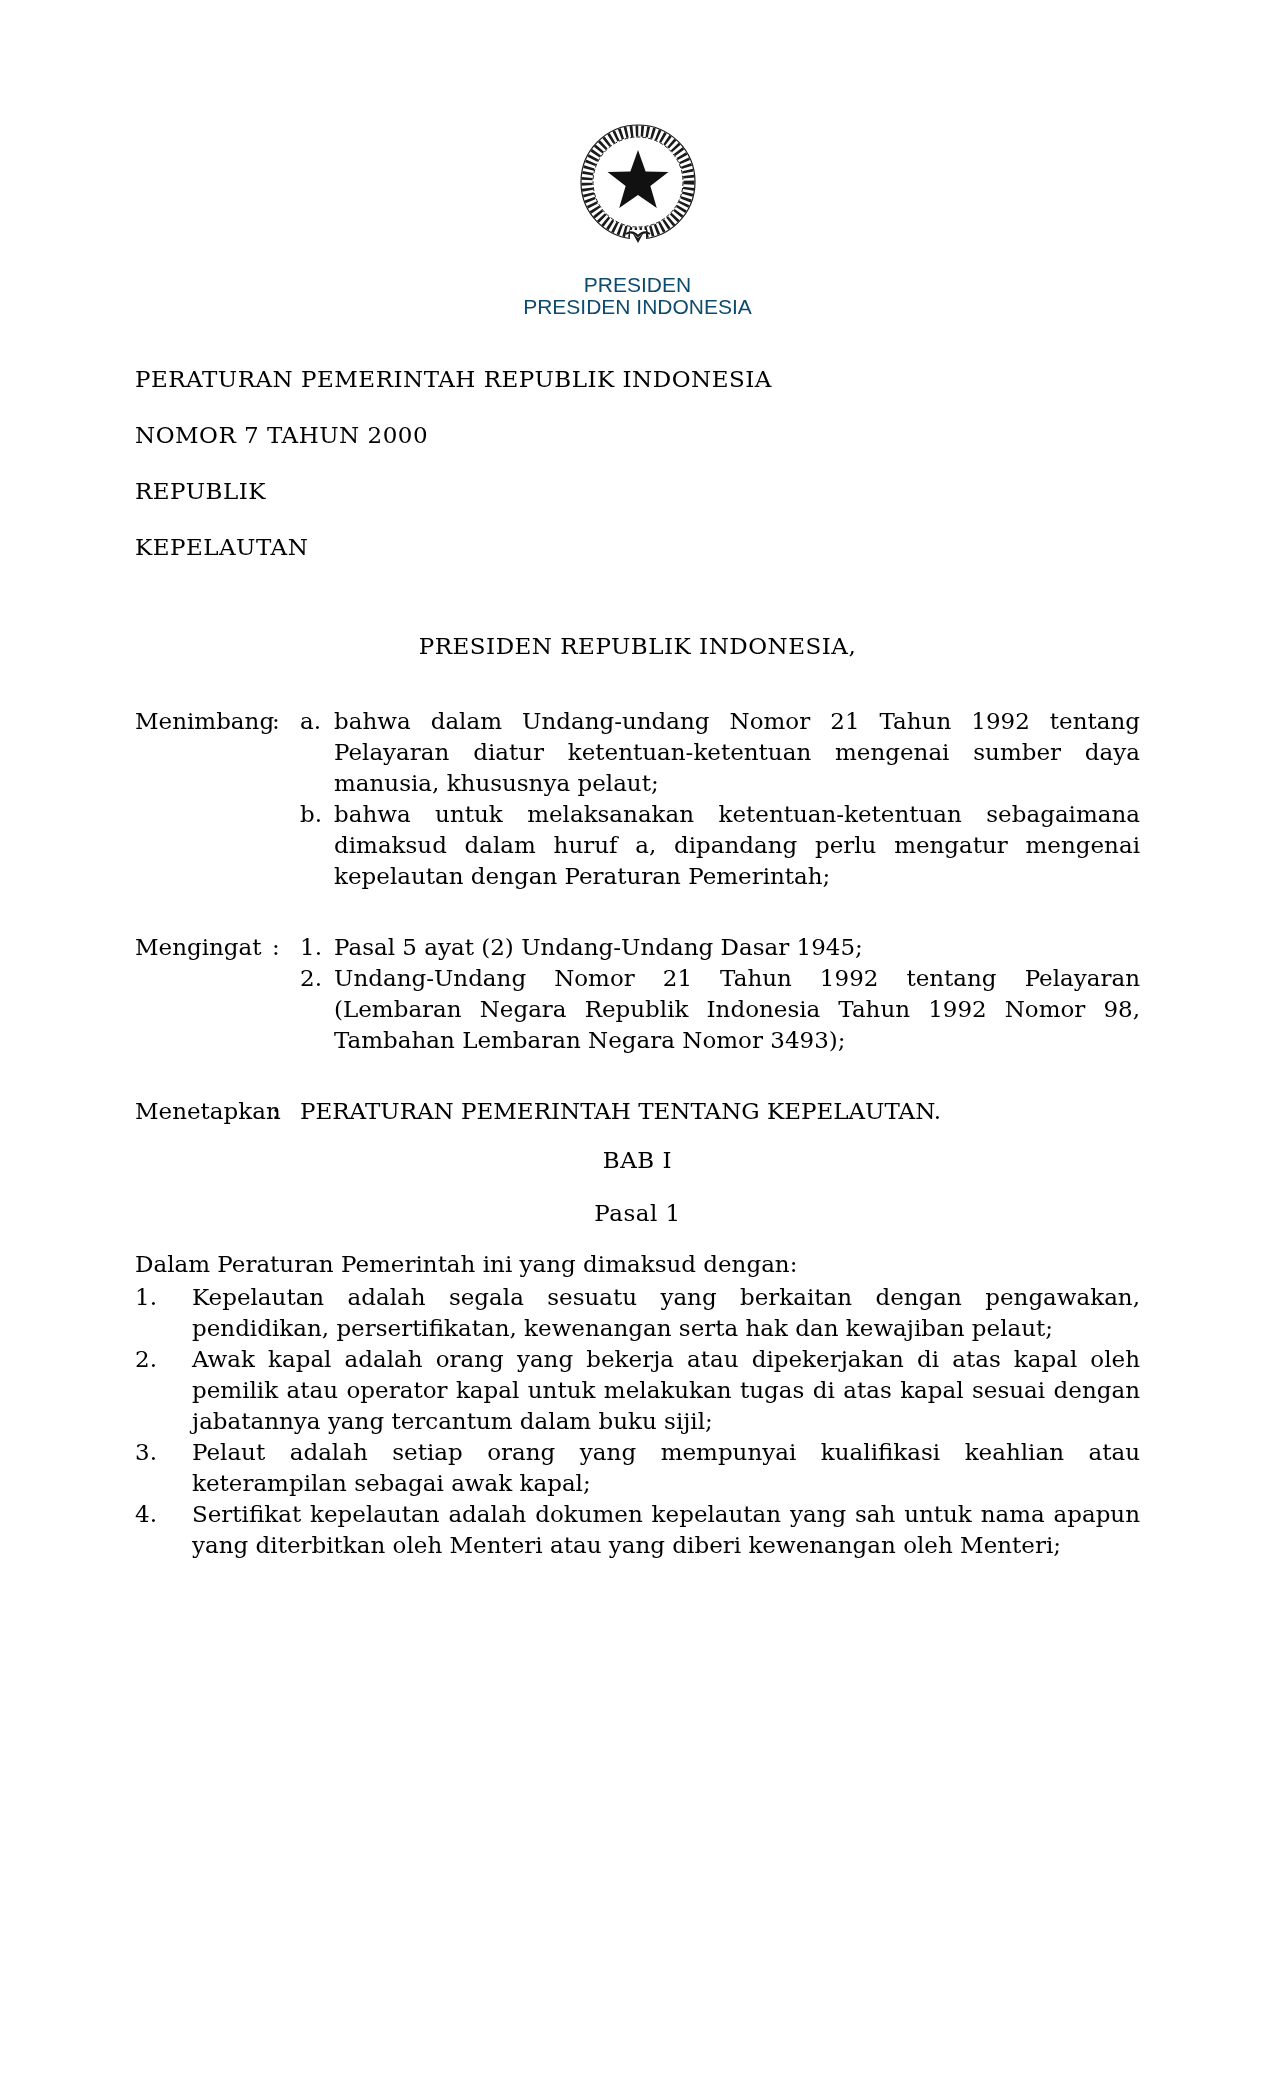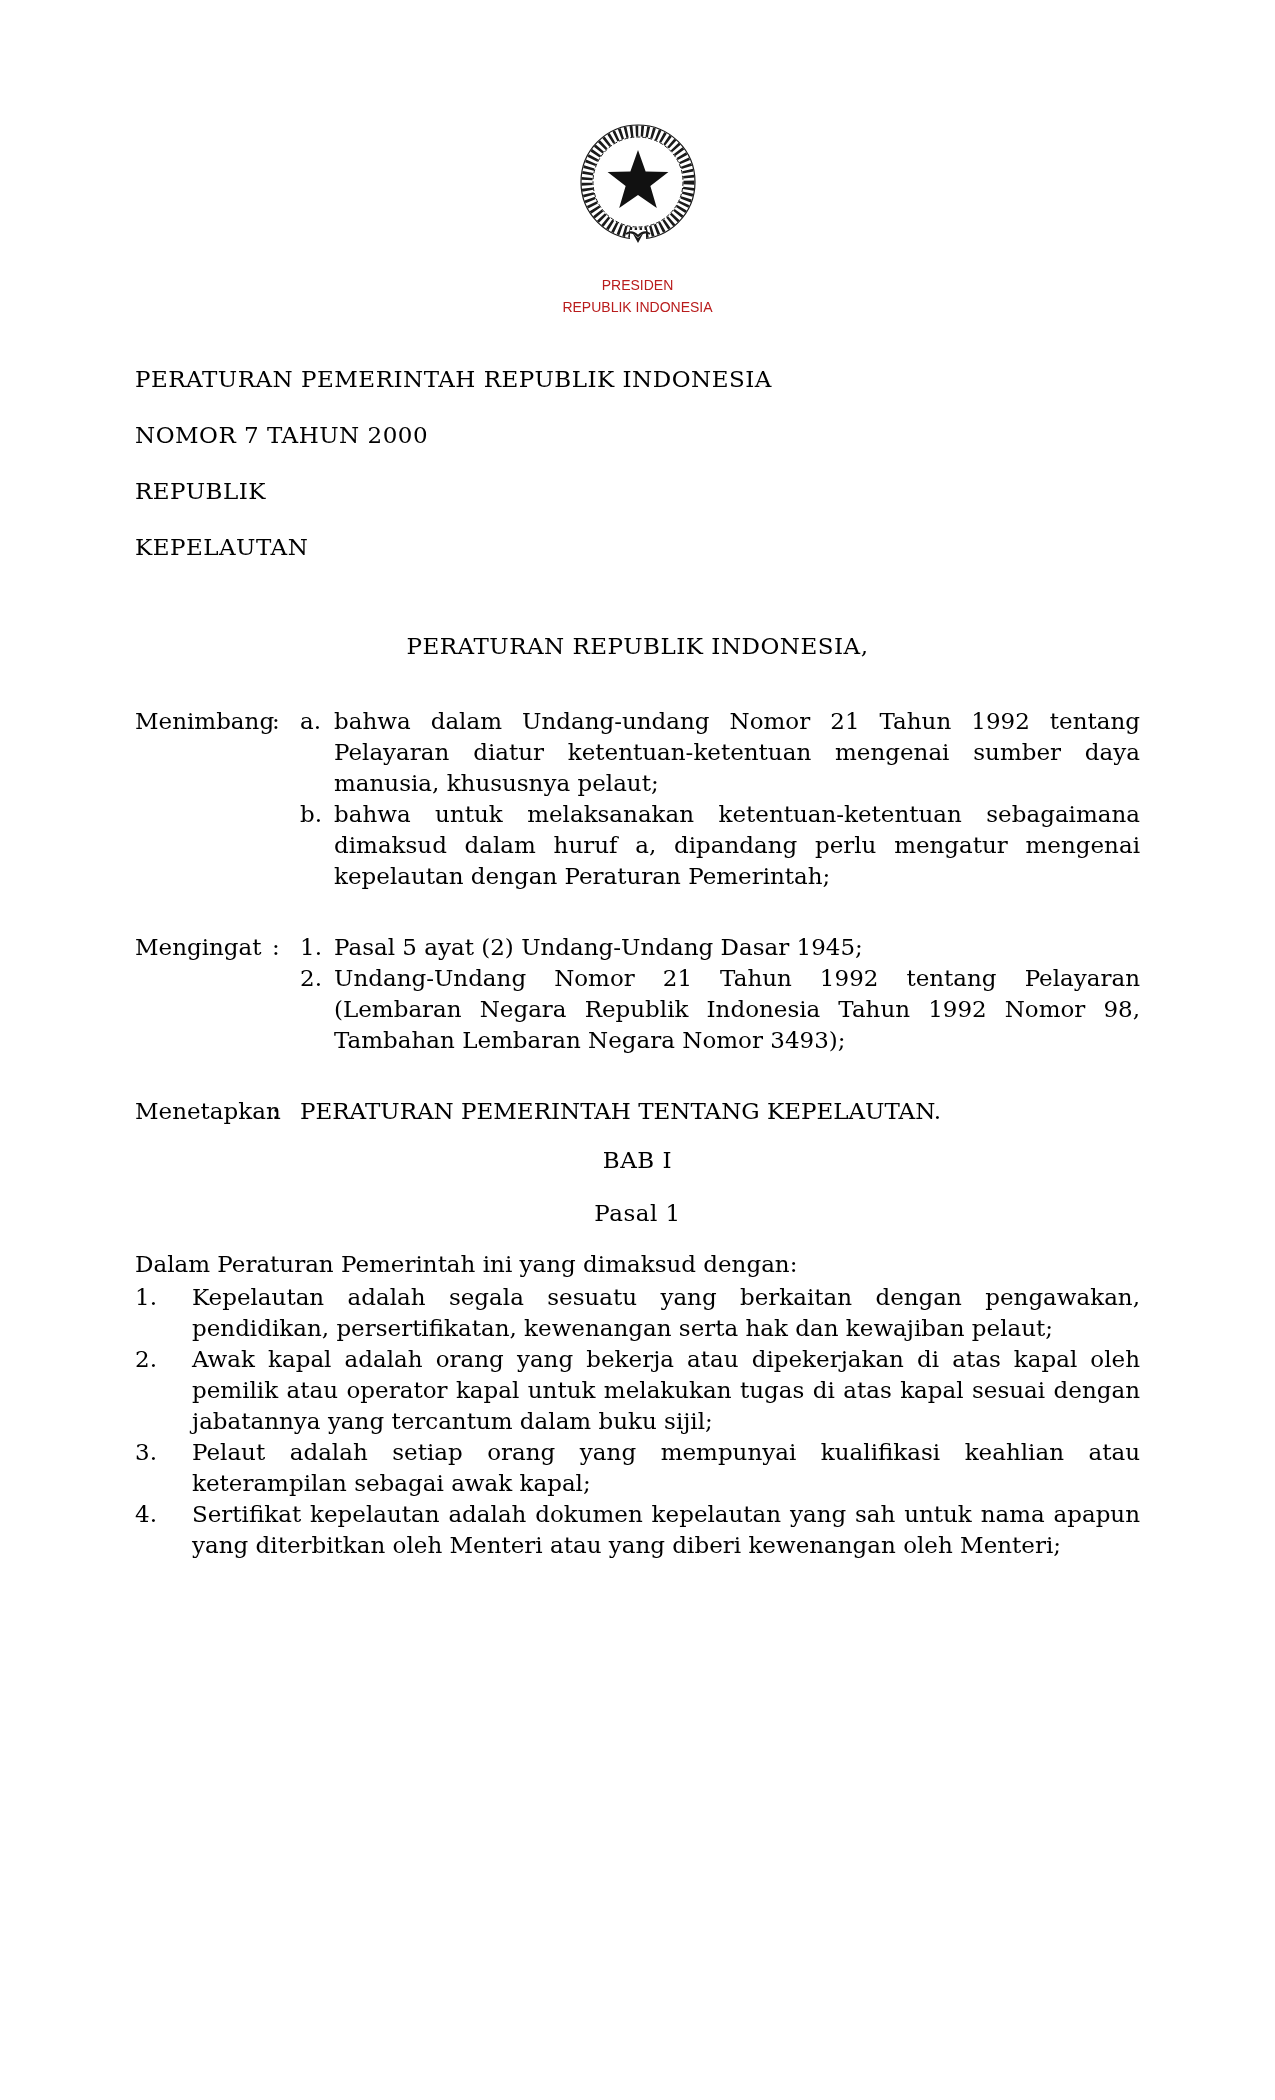--- a/index.html
+++ b/index.html
@@ -24,23 +24,23 @@
   .letterhead {
     text-align: center;
     margin-bottom: 40px;
   }
   .emblem-wrap {
     display: inline-block;
     margin-bottom: 6px;
   }
   .letterhead-text {
     font-family: "Liberation Sans", sans-serif;
-    font-size: 14px;
+    font-size: 21px;
     line-height: 22px;
-    color: #b91c1c;
+    color: #0c4a6e;
   }
 
   
   .title-block {
     text-align: left;
     margin-top: 46px;
   }
   .title-line {
     margin: 0 0 25px 0;
     letter-spacing: 0.5px;
@@ -137,31 +137,31 @@
         <circle cx="66" cy="62" r="45" fill="none" stroke="#1a1a1a" stroke-width="1" stroke-dasharray="4 2"></circle>
 
         <polygon fill="#111111" points="66,30 73.64,51.48 96.43,52.11 78.36,66.02 84.81,87.89 66,75 47.19,87.89 53.64,66.02 35.57,52.11 58.36,51.48"></polygon>
 
         <rect x="58" y="110" width="16" height="10" fill="#ffffff"></rect>
         <path d="M60 112 L66 118 L72 112 L66 123 Z" fill="#1a1a1a"></path>
         <path d="M54 114 Q60 110 66 116 Q72 110 78 114" fill="none" stroke="#1a1a1a" stroke-width="2"></path>
       </svg>
     </div>
     <div class="letterhead-text">PRESIDEN</div>
-    <div class="letterhead-text">REPUBLIK INDONESIA</div>
+    <div class="letterhead-text">PRESIDEN INDONESIA</div>
   </div>
 
   <div class="title-block">
     <p class="title-line">PERATURAN PEMERINTAH REPUBLIK INDONESIA</p>
     <p class="title-line">NOMOR 7 TAHUN 2000</p>
     <p class="title-line">REPUBLIK</p>
     <p class="title-line">KEPELAUTAN</p>
   </div>
 
-  <p class="salutation">PERATURAN REPUBLIK INDONESIA,</p>
+  <p class="salutation">PRESIDEN REPUBLIK INDONESIA,</p>
 
   <div class="clause-row">
     <div class="clause-label">Menimbang</div>
     <div class="clause-colon">:</div>
     <div class="clause-items">
       <div class="clause-item">
         <div class="item-marker">a.</div>
         <div class="item-text">bahwa dalam Undang-undang Nomor 21 Tahun 1992 tentang Pelayaran diatur ketentuan-ketentuan mengenai sumber daya manusia, khususnya pelaut;</div>
       </div>
       <div class="clause-item">

